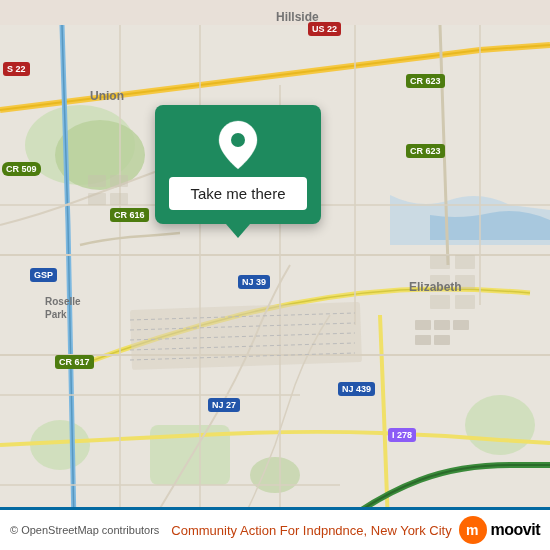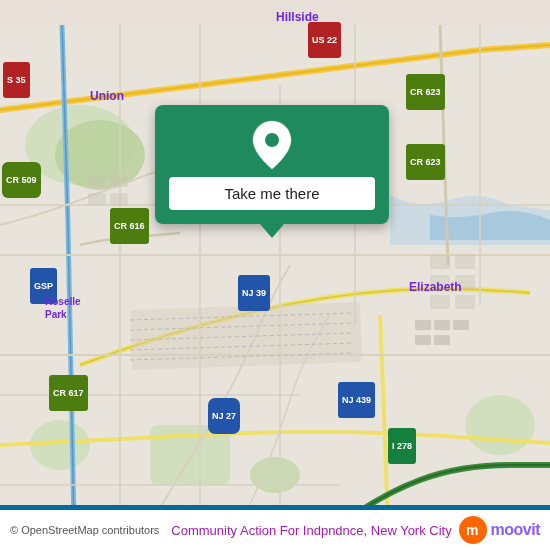--- a/index.html
+++ b/index.html
@@ -24,21 +24,21 @@
       position: absolute;
       top: 0; left: 0;
       width: 100%; height: 100%;
     }
 
     
     #popup-card {
       position: absolute;
       top: 105px;
       left: 155px;
-      width: 234px;
+      width: 166px;
       background: #1e8a5e;
       border-radius: 8px;
       padding: 16px 14px 14px 14px;
       display: flex;
       flex-direction: column;
       align-items: center;
       box-shadow: 0 4px 12px rgba(0,0,0,0.3);
     }
 
     #popup-pin {
@@ -75,42 +75,42 @@
       border-top: 14px solid #1e8a5e;
     }
 
     
     #bottom-bar {
       position: absolute;
       bottom: 0;
       left: 0;
       width: 100%;
       background: white;
-      border-top: 5px solid #0369a1;
+      border-top: 3px solid #0369a1;
       padding: 6px 10px 6px 10px;
       display: flex;
       align-items: center;
       justify-content: space-between;
       z-index: 10;
     }
 
     #bottom-bar-left {
       display: flex;
       align-items: center;
       gap: 4px;
     }
 
     #osm-logo {
       font-size: 11px;
       color: #555;
     }
 
     #bottom-location {
       font-size: 13px;
-      color: #a21caf;
+      color: #c2410c;
       margin-left: 8px;
     }
 
     #moovit-logo {
       display: flex;
       align-items: center;
       gap: 4px;
     }
 
     #moovit-icon {
@@ -122,55 +122,55 @@
       align-items: center;
       justify-content: center;
       color: white;
       font-weight: bold;
       font-size: 13px;
     }
 
     #moovit-text {
       font-size: 16px;
       font-weight: bold;
-      color: #8b5cf6;
+      color: #000000;
       letter-spacing: -0.5px;
     }
 
     .highway-badge {
       position: absolute;
       font-size: 9px;
       font-weight: bold;
       color: white;
-      padding: 13px 4px;
+      padding: 2px 4px;
       border-radius: 3px;
       white-space: nowrap;
     }
 
     .us-highway {
       background: #b22222;
     }
 
     .state-highway {
       background: #2255aa;
     }
 
     .county-road {
       background: #4d7c0f;
     }
 
     .interstate {
-      background: #15803d;
+      background: #8b5cf6;
     }
 
     .city-label {
       position: absolute;
       font-size: 12px;
       font-weight: 600;
-      color: #6d28d9;
+      color: #737373;
       white-space: nowrap;
     }
   </style>
 </head>
 <body>
 
 <div id="map-container">
 
   <svg id="map-svg" viewBox="0 0 550 500" xmlns="http://www.w3.org/2000/svg">
 
@@ -242,28 +242,28 @@
     <rect x="415" y="295" width="16" height="10" rx="1" fill="#b8b0a0" opacity="0.5"></rect>
     <rect x="434" y="295" width="16" height="10" rx="1" fill="#b8b0a0" opacity="0.5"></rect>
     <rect x="453" y="295" width="16" height="10" rx="1" fill="#b8b0a0" opacity="0.5"></rect>
     <rect x="415" y="310" width="16" height="10" rx="1" fill="#b8b0a0" opacity="0.5"></rect>
     <rect x="434" y="310" width="16" height="10" rx="1" fill="#b8b0a0" opacity="0.5"></rect>
 
     <path d="M80 220 Q100 215 130 212 Q160 210 180 208" stroke="#d0c8b0" stroke-width="2.5" fill="none"></path>
   </svg>
 
   <div class="highway-badge us-highway" style="top:22px; left:308px;">US 22</div>
-  <div class="highway-badge us-highway" style="top:62px; left:3px;">S 35</div>
+  <div class="highway-badge us-highway" style="top:62px; left:3px;">S 22</div>
   <div class="highway-badge county-road" style="top:162px; left:2px;border-radius:6px;">CR 509</div>
   <div class="highway-badge county-road" style="top:208px; left:110px;">CR 616</div>
   <div class="highway-badge county-road" style="top:74px; left:406px;">CR 623</div>
   <div class="highway-badge county-road" style="top:144px; left:406px;">CR 623</div>
-  <div class="highway-badge county-road" style="top:355px; left:49px;margin-top:20px;">CR 617</div>
+  <div class="highway-badge county-road" style="top:355px; left:55px;">CR 617</div>
   <div class="highway-badge state-highway" style="top:275px; left:238px;">NJ 39</div>
-  <div class="highway-badge state-highway" style="top:398px; left:208px;border-radius:7px;">NJ 27</div>
+  <div class="highway-badge state-highway" style="top:398px; left:208px;">NJ 27</div>
   <div class="highway-badge state-highway" style="top:382px; left:338px;">NJ 439</div>
   <div class="highway-badge state-highway" style="top:268px; left:30px;">GSP</div>
   <div class="highway-badge interstate" style="top:428px; left:388px;">I 278</div>
 
   <div class="city-label" style="top:10px; left:276px;">Hillside</div>
   <div class="city-label" style="top:65px; left:90px;margin-top:24px;">Union</div>
   <div class="city-label" style="top:295px; left:45px; font-size:10px; line-height:1.3;">Roselle<br>Park</div>
   <div class="city-label" style="top:280px; left:409px;">Elizabeth</div>
 
   <div id="popup-card">

